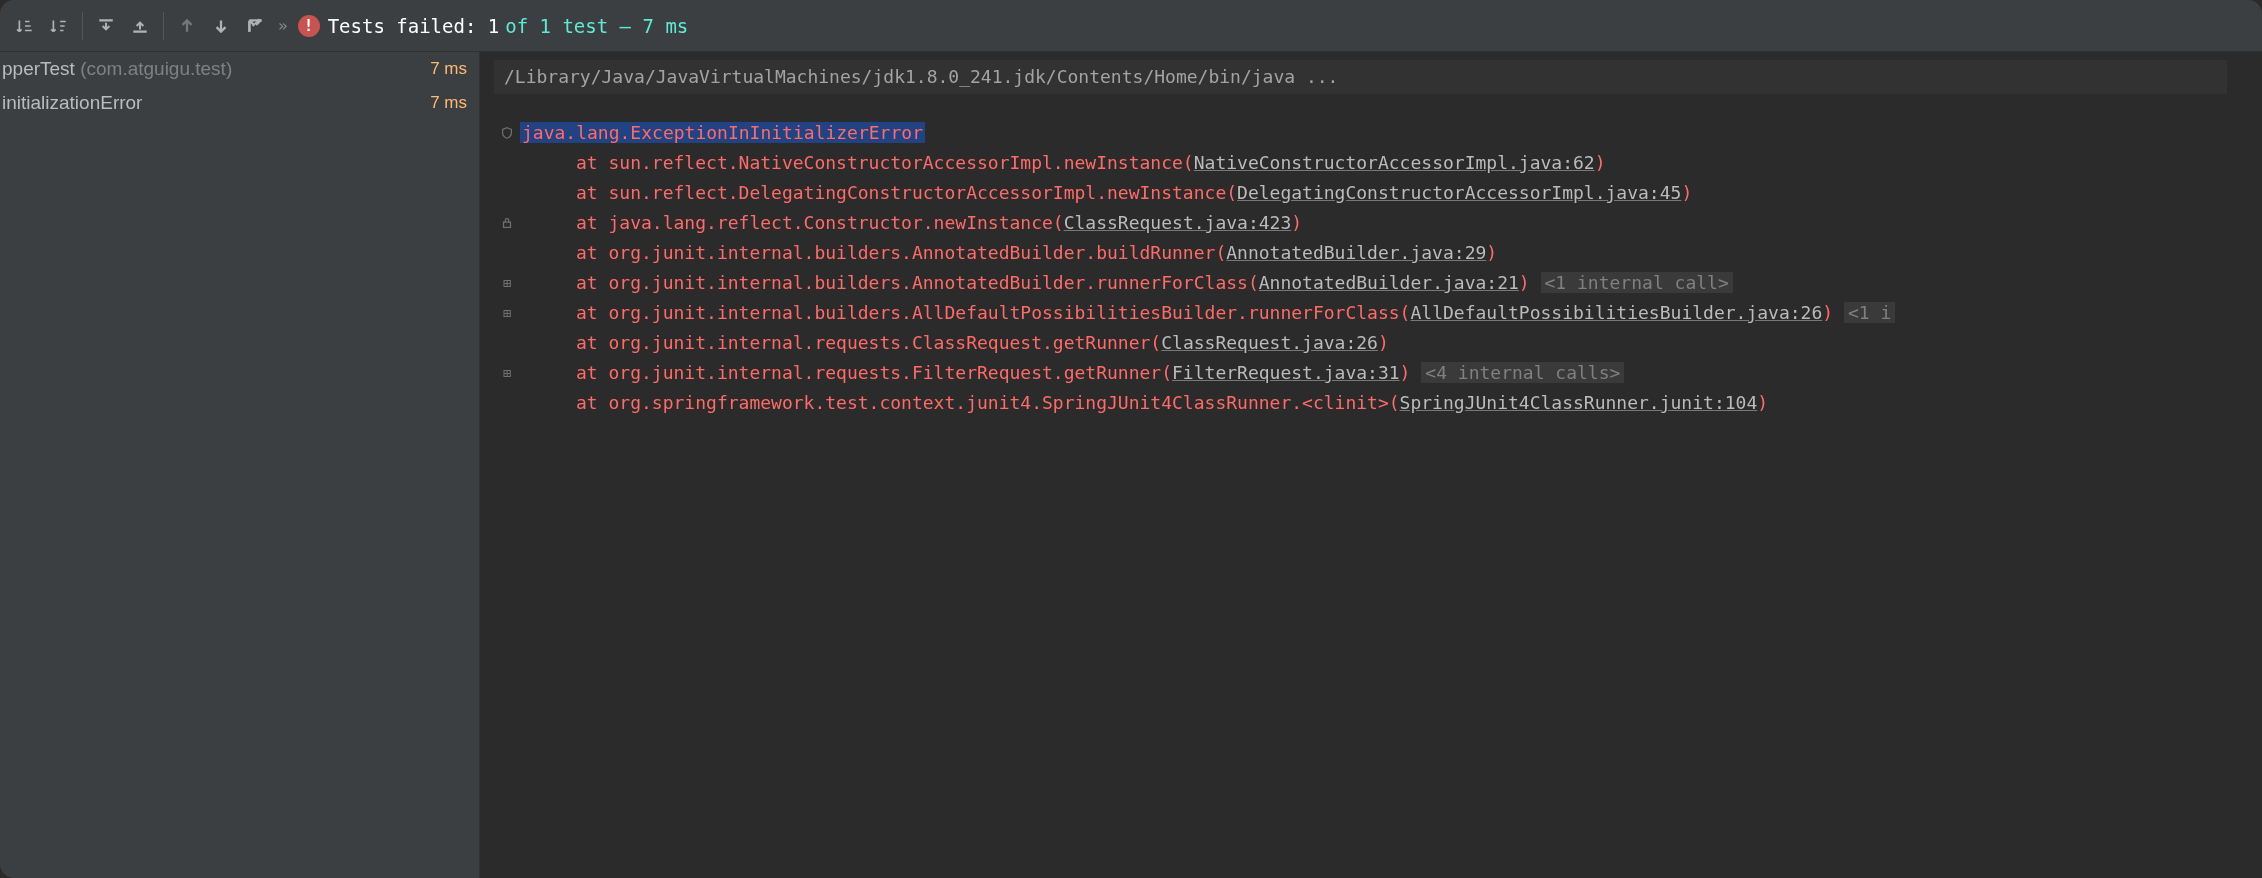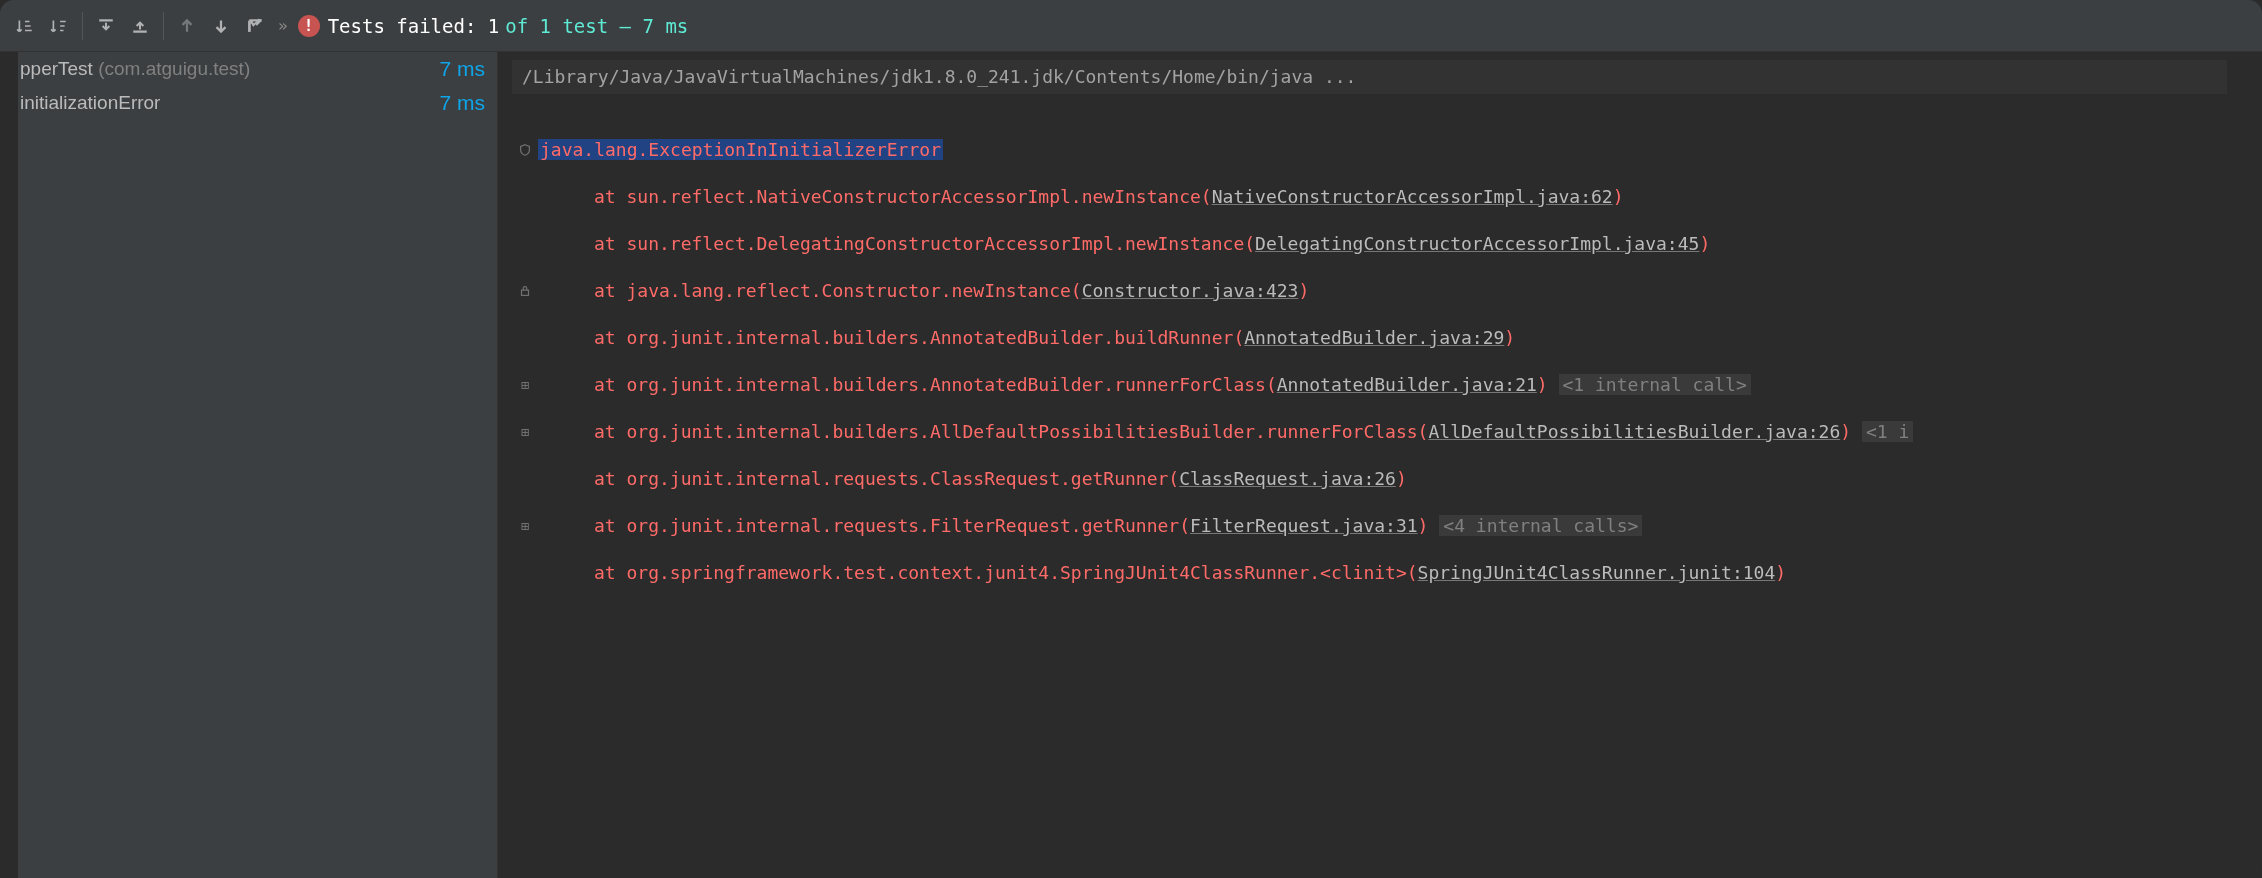--- a/index.html
+++ b/index.html
@@ -76,21 +76,20 @@
     font-weight: 500;
   }
   .fail-suffix {
     color: #5eead4;
     margin-left: 6px;
   }
   .body {
     display: flex;
     flex: 1;
     overflow: hidden;
-    padding-left: 18px;
   }
   .tree {
     width: 480px;
     background: #3c3f41;
     border-right: 1px solid #323232;
     font-family: -apple-system, 'Segoe UI', sans-serif;
     font-size: 19px;
   }
   .tree-row {
     display: flex;
@@ -101,22 +100,22 @@
   }
   .tree-name {
     overflow: hidden;
     white-space: nowrap;
     text-overflow: clip;
   }
   .pkg {
     color: #808080;
   }
   .tree-time {
-    color: #0ea5e9;
-    font-size: 21px;
+    color: #fdba74;
+    font-size: 17px;
   }
   .console {
     flex: 1;
     background: #2b2b2b;
     padding: 8px 0 0 14px;
     overflow: auto;
     font-size: 18px;
     line-height: 30px;
   }
   .cmd-line {
@@ -124,21 +123,20 @@
     color: #a3a3a3;
     padding: 2px 10px;
     margin-bottom: 24px;
     display: inline-block;
     min-width: 98%;
   }
   .trace-line {
     display: flex;
     align-items: flex-start;
     white-space: pre;
-    margin-top: 17px;
   }
   .gutter {
     width: 26px;
     display: flex;
     justify-content: center;
     color: #707070;
     flex-shrink: 0;
     font-size: 14px;
   }
   .gutter svg {
@@ -251,21 +249,21 @@
       </div>
 
 
       <div class="trace-line"><span class="gutter"></span><span class="content indent-at"><span class="err-red">at sun.reflect.NativeConstructorAccessorImpl.newInstance(</span><span class="link">NativeConstructorAccessorImpl.java:62</span><span class="err-red">)</span></span></div>
 
       <div class="trace-line"><span class="gutter"></span><span class="content indent-at"><span class="err-red">at sun.reflect.DelegatingConstructorAccessorImpl.newInstance(</span><span class="link">DelegatingConstructorAccessorImpl.java:45</span><span class="err-red">)</span></span></div>
 
       <div class="trace-line"><span class="gutter"><svg viewBox="0 0 16 16" fill="none" stroke="#707070" stroke-width="1.4">
               <rect x="4" y="7" width="8" height="6"></rect>
               <path d="M6 7V5a2 2 0 014 0v2"></path>
-            </svg></span><span class="content indent-at"><span class="err-red">at java.lang.reflect.Constructor.newInstance(</span><span class="link">Constructor.java:423</span><span class="err-red">)</span></span></div>
+            </svg></span><span class="content indent-at"><span class="err-red">at java.lang.reflect.Constructor.newInstance(</span><span class="link">ClassRequest.java:423</span><span class="err-red">)</span></span></div>
 
       <div class="trace-line"><span class="gutter"></span><span class="content indent-at"><span class="err-red">at org.junit.internal.builders.AnnotatedBuilder.buildRunner(</span><span class="link">AnnotatedBuilder.java:29</span><span class="err-red">)</span></span></div>
 
       <div class="trace-line"><span class="gutter">⊞</span><span class="content indent-at"><span class="err-red">at org.junit.internal.builders.AnnotatedBuilder.runnerForClass(</span><span class="link">AnnotatedBuilder.java:21</span><span class="err-red">)</span> <span class="hint">&lt;1 internal call&gt;</span></span></div>
 
       <div class="trace-line"><span class="gutter">⊞</span><span class="content indent-at"><span class="err-red">at org.junit.internal.builders.AllDefaultPossibilitiesBuilder.runnerForClass(</span><span class="link">AllDefaultPossibilitiesBuilder.java:26</span><span class="err-red">)</span> <span class="hint">&lt;1 i</span></span></div>
 
       <div class="trace-line"><span class="gutter"></span><span class="content indent-at"><span class="err-red">at org.junit.internal.requests.ClassRequest.getRunner(</span><span class="link">ClassRequest.java:26</span><span class="err-red">)</span></span></div>
 
       <div class="trace-line"><span class="gutter">⊞</span><span class="content indent-at"><span class="err-red">at org.junit.internal.requests.FilterRequest.getRunner(</span><span class="link">FilterRequest.java:31</span><span class="err-red">)</span> <span class="hint">&lt;4 internal calls&gt;</span></span></div>

